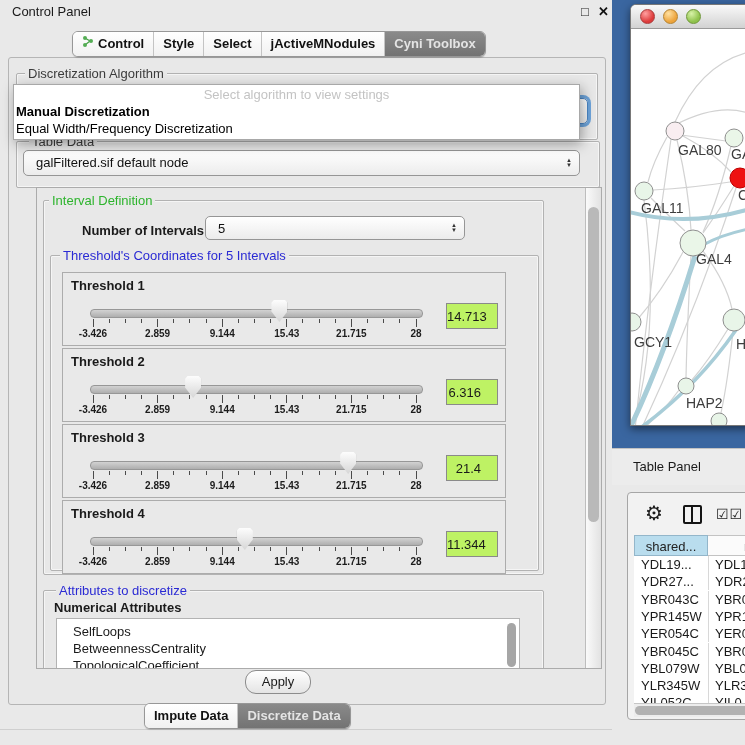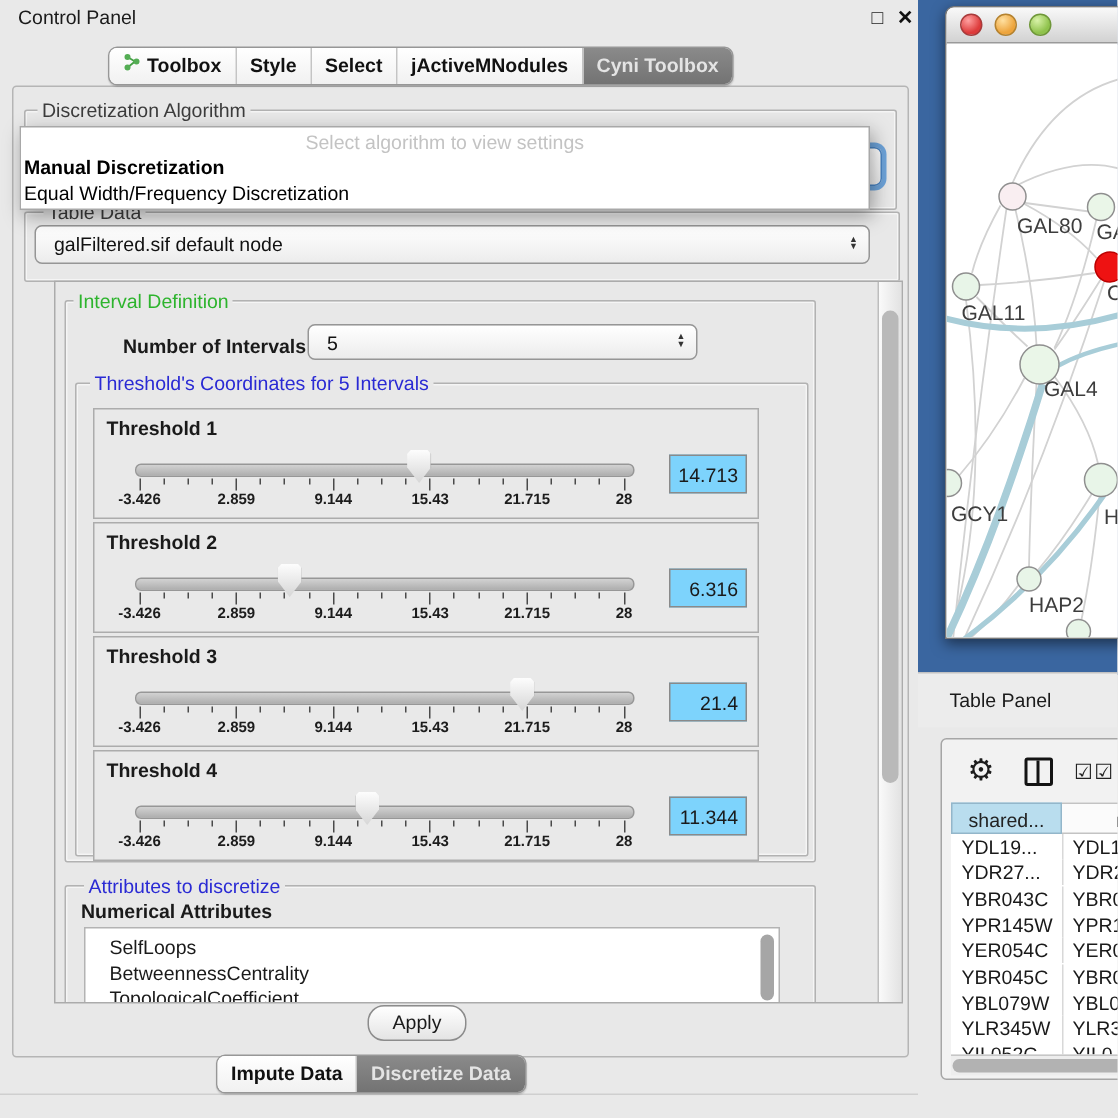--- a/index.html
+++ b/index.html
@@ -53,23 +53,23 @@
   .tpanel{position:absolute;left:11px;width:442px;height:72px;border:1px solid #acacac;background:#e9e9e9}
   .plabel{position:absolute;left:8px;top:5px;font-size:13px;font-weight:bold}
   .track{position:absolute;left:27px;top:36px;width:331px;height:7px;border-radius:4px;
        background:linear-gradient(#d2d2d2,#aeaeae);border:1px solid #979797}
   .thumb{position:absolute;top:27px;width:16px;height:22px;
        clip-path:polygon(15% 0,85% 0,100% 12%,100% 52%,50% 100%,0 52%,0 12%);
        background:linear-gradient(#fdfdfd,#d6d6d6);filter:drop-shadow(0 0 1px #777)}
   .tick{position:absolute;width:1px;background:#4a4a4a}
   .ticklabel{position:absolute;top:55px;width:46px;text-align:center;font-size:10px;
        font-weight:bold;color:#1c1c1c}
-  .valuebox{position:absolute;left:383px;top:30px;width:52px;height:26px;background:#7dd3fc;
+  .valuebox{position:absolute;left:383px;top:30px;width:52px;height:26px;background:#bef264;
        border:1px solid #8a8a8a;font-size:13px;line-height:26px;text-align:right;
-       padding-right:5px;box-sizing:border-box}
+       padding-right:16px;box-sizing:border-box}
   
   #attr-list{position:absolute;left:12px;top:27px;width:462px;height:180px;background:#fff;
        border:1px solid #b3b3b3}
   .attr-item{font-size:13px;height:17px;line-height:17px;padding-left:16px;white-space:nowrap}
   #attr-thumb{position:absolute;right:3px;top:4px;width:9px;height:44px;background:#a6a6a6;border-radius:5px}
   
   #apply-btn{left:245px;top:670px;width:64px;height:22px;border:1px solid #8c8c8c;border-radius:11px;
        background:linear-gradient(#ffffff,#e4e4e4);font-size:13px;text-align:center;line-height:22px}
   #cp-bottom-edge{left:0;top:729px;width:612px;height:1px;background:#cfcfcf}
   
@@ -112,21 +112,21 @@
 <div class="abs" id="content-panel"></div>
 <div class="seg" id="top-tabs">
     <div class="tab">
       <span><svg width="12" height="13" viewBox="0 0 12 13">
           <line x1="3" y1="3" x2="8" y2="6" stroke="#44a044" stroke-width="1.2"></line>
           <line x1="3" y1="10" x2="8" y2="6" stroke="#44a044" stroke-width="1.2"></line>
           <circle cx="3" cy="3" r="2" fill="#54ad54"></circle>
           <circle cx="3" cy="10" r="2" fill="#54ad54"></circle>
           <circle cx="9" cy="6" r="2" fill="#54ad54"></circle>
         </svg></span>
-      <span>Toolbox</span>
+      <span>Control</span>
     </div>
     <div class="tab">
       <span>Style</span>
     </div>
     <div class="tab">
       <span>Select</span>
     </div>
     <div class="tab">
       <span>jActiveMNodules</span>
     </div>

